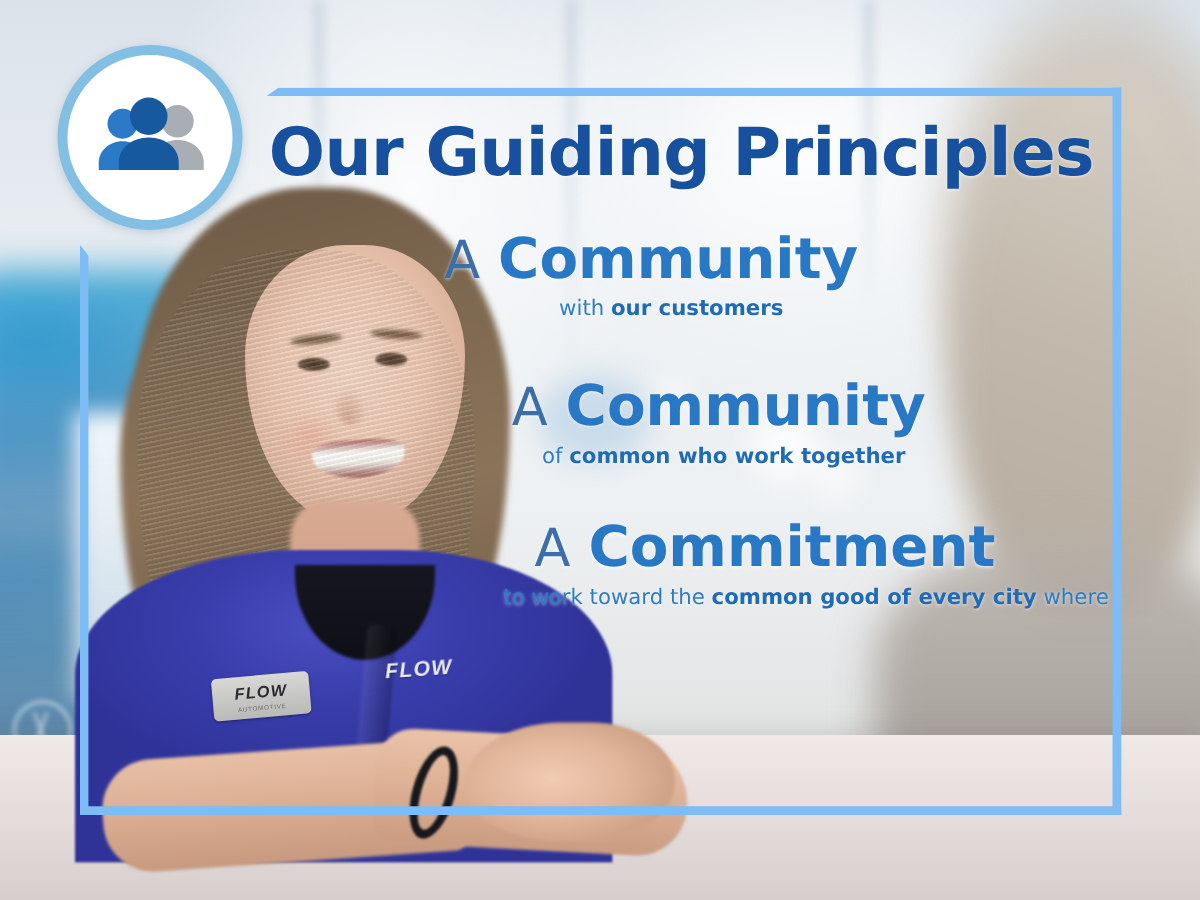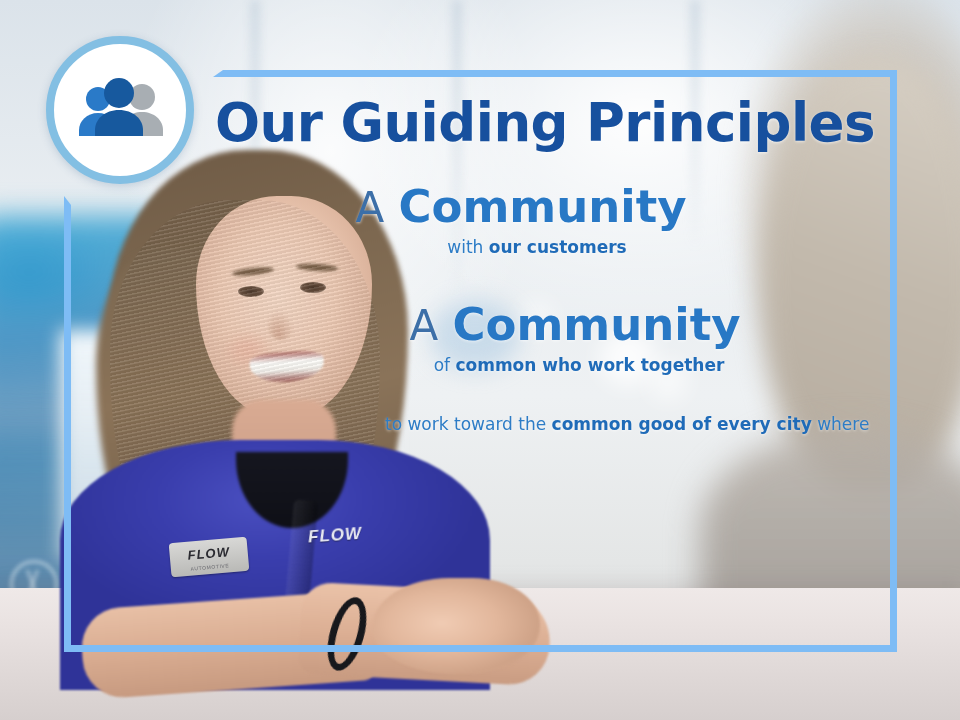--- a/index.html
+++ b/index.html
@@ -476,21 +476,21 @@
     margin-top: 4px;
     font-weight: 400;
   }
   .p-sub b { font-weight: 700; color: #1f6bb8; }
 
   .align-1 { text-align: center; padding-right: 60px; }
   .align-1-sub { text-align: center; padding-right: 28px; }
   .align-2 { text-align: center; padding-left: 48px; }
   .align-2-sub { text-align: center; padding-left: 56px; }
   .align-3 { text-align: center; padding-left: 122px; }
-  .align-3-sub { text-align: left; padding-left: 170px; }
+  .align-3-sub { text-align: right; padding-left: 170px; }
 
   .sp-1 { margin-top: 0px; }
   .sp-2 { margin-top: 41px; }
   .sp-3 { margin-top: 36px; }
 </style>
 </head>
 <body>
 
 <div id="stage">
 
@@ -591,20 +591,24 @@
         <div class="p-main align-2">
           <span class="p-article">A</span>
           <span class="p-word">Community</span>
         </div>
         <div class="p-sub align-2-sub">
           <span>of </span><b>common who work together</b><span></span><br>
         </div>
       </div>
 
       <div class="principle sp-3">
+        <div class="p-main align-3">
+          <span class="p-article">A</span>
+          <span class="p-word">Commitment</span>
+        </div>
         <div class="p-sub align-3-sub">
           <span>to work toward the </span><b>common good of every city</b><span> where</span><br>
         </div>
       </div>
 
     </div>
   </div>
 
 </div>
 

